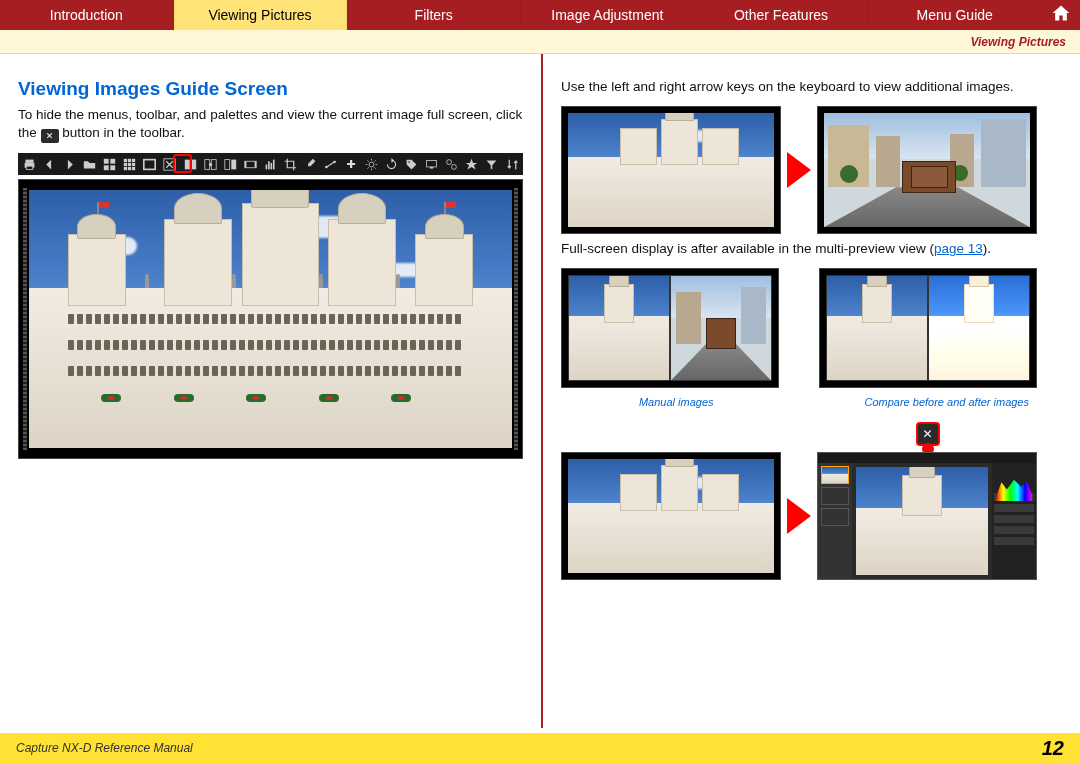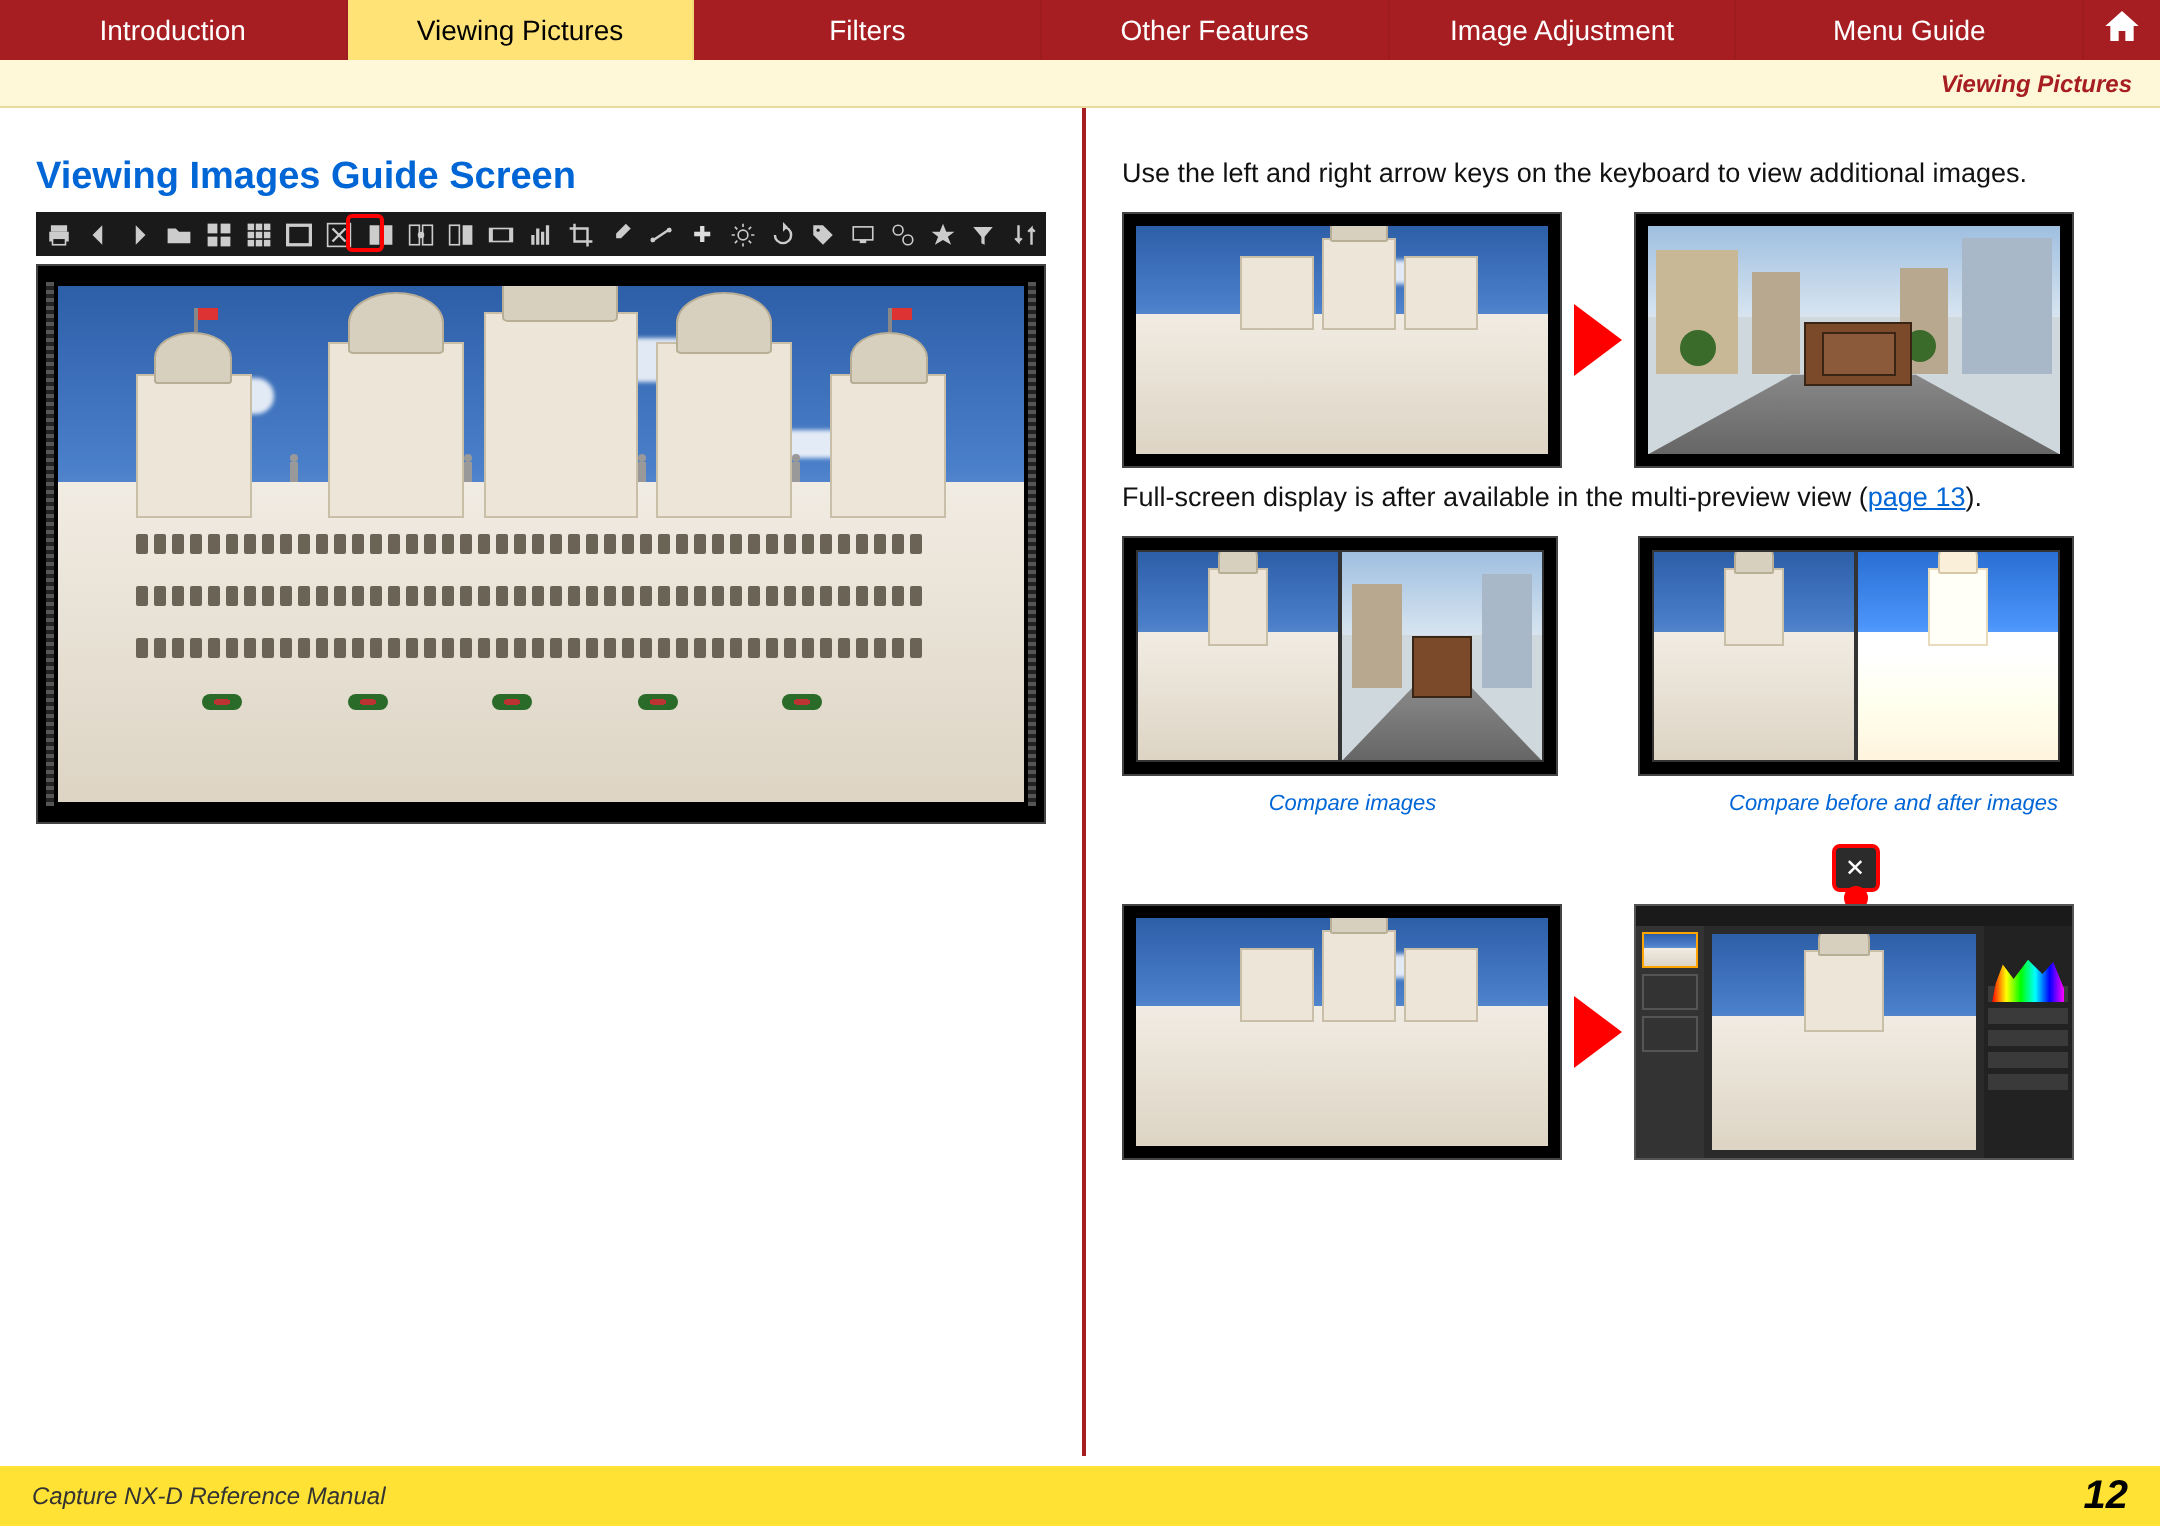--- a/index.html
+++ b/index.html
@@ -285,40 +285,43 @@
   .building .wrow3 { bottom:28%; left:8%; }
 
 </style>
 </head>
 <body>
 
 <div class="topnav">
   <div class="tab">Introduction</div>
   <div class="tab active">Viewing Pictures</div>
   <div class="tab">Filters</div>
+  <div class="tab">Image Adjustment</div>
   <div class="tab">Other Features</div>
-  <div class="tab">Image Adjustment</div>
   <div class="tab">Menu Guide</div>
   <div class="home">
     <span class="home-icon">
       <svg viewBox="0 0 24 24">
           <path d="M12 3l10 9h-3v9h-5v-6h-4v6H5v-9H2z"></path>
         </svg>
     </span>
   </div>
 </div>
 
 <div class="subbar">
   <span>Viewing Pictures</span>
 </div>
 
 <div class="content">
 
   <div class="col col-left">
     <h2 class="section-title">Viewing Images Guide Screen</h2>
+    <p class="body">
+      <span>To hide the menus, toolbar, and palettes and view the current image full screen, click the </span><span class="inline-icon">✕</span><span> button in the toolbar.</span>
+    </p>
 
     <div class="toolbar-strip">
       <span class="ticon">
           <svg viewBox="0 0 16 16">
             <rect x="3" y="2" width="10" height="4"></rect>
             <rect x="2" y="6" width="12" height="6"></rect>
             <rect x="4" y="10" width="8" height="4" fill="#1a1a1a" stroke="#ccc"></rect>
           </svg>
         </span>
       <span class="ticon">
@@ -712,21 +715,21 @@
             <div class="sky"></div>
                 <div class="bld-base"></div>
             <div class="bld-tower" style="left:35%; width:30%; height:38%; bottom:55%;"></div>
             <div class="dome" style="left:40%; bottom:90%; width:20%; height:16%;"></div>
           </div>
             </div>
         </div>
       </div>
     </div>
     <div class="caption-row">
-      <div class="caption">Compare images</div>
+      <div class="caption">Manual images</div>
       <div class="caption">Compare before and after images</div>
     </div>
 
 
     <div class="exit-btn-wrap">
       <div class="exit-btn">✕</div>
     </div>
 
     <div class="thumb-row">
       <div class="thumb-frame sz1">

